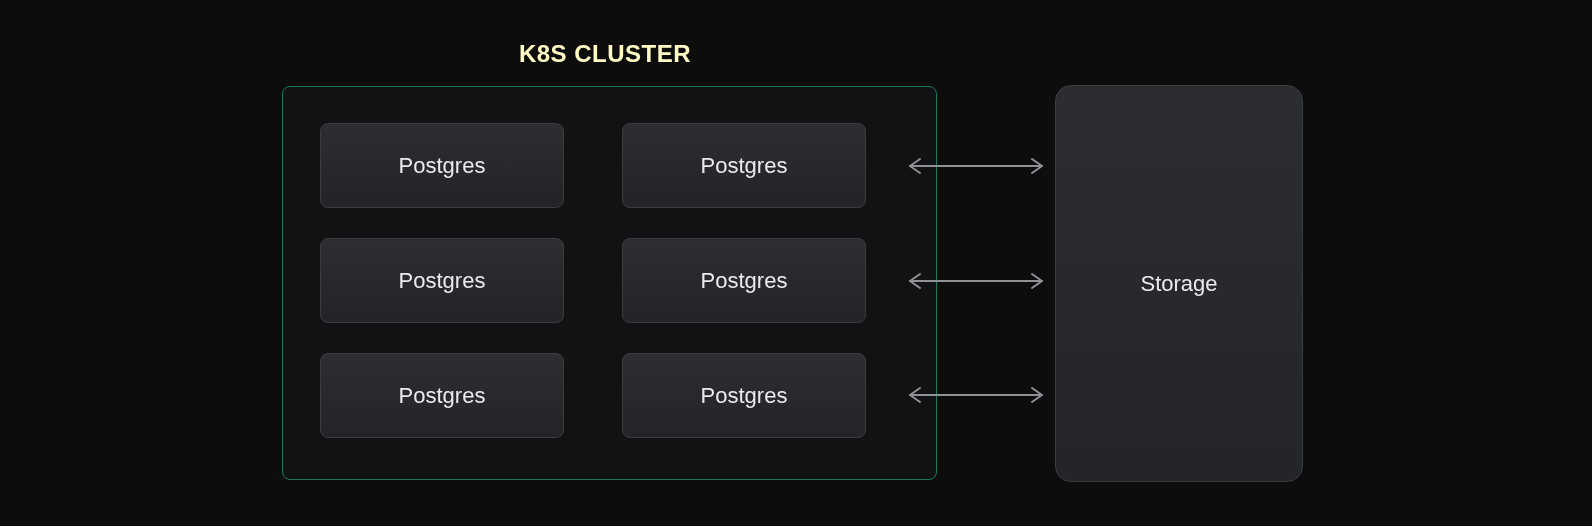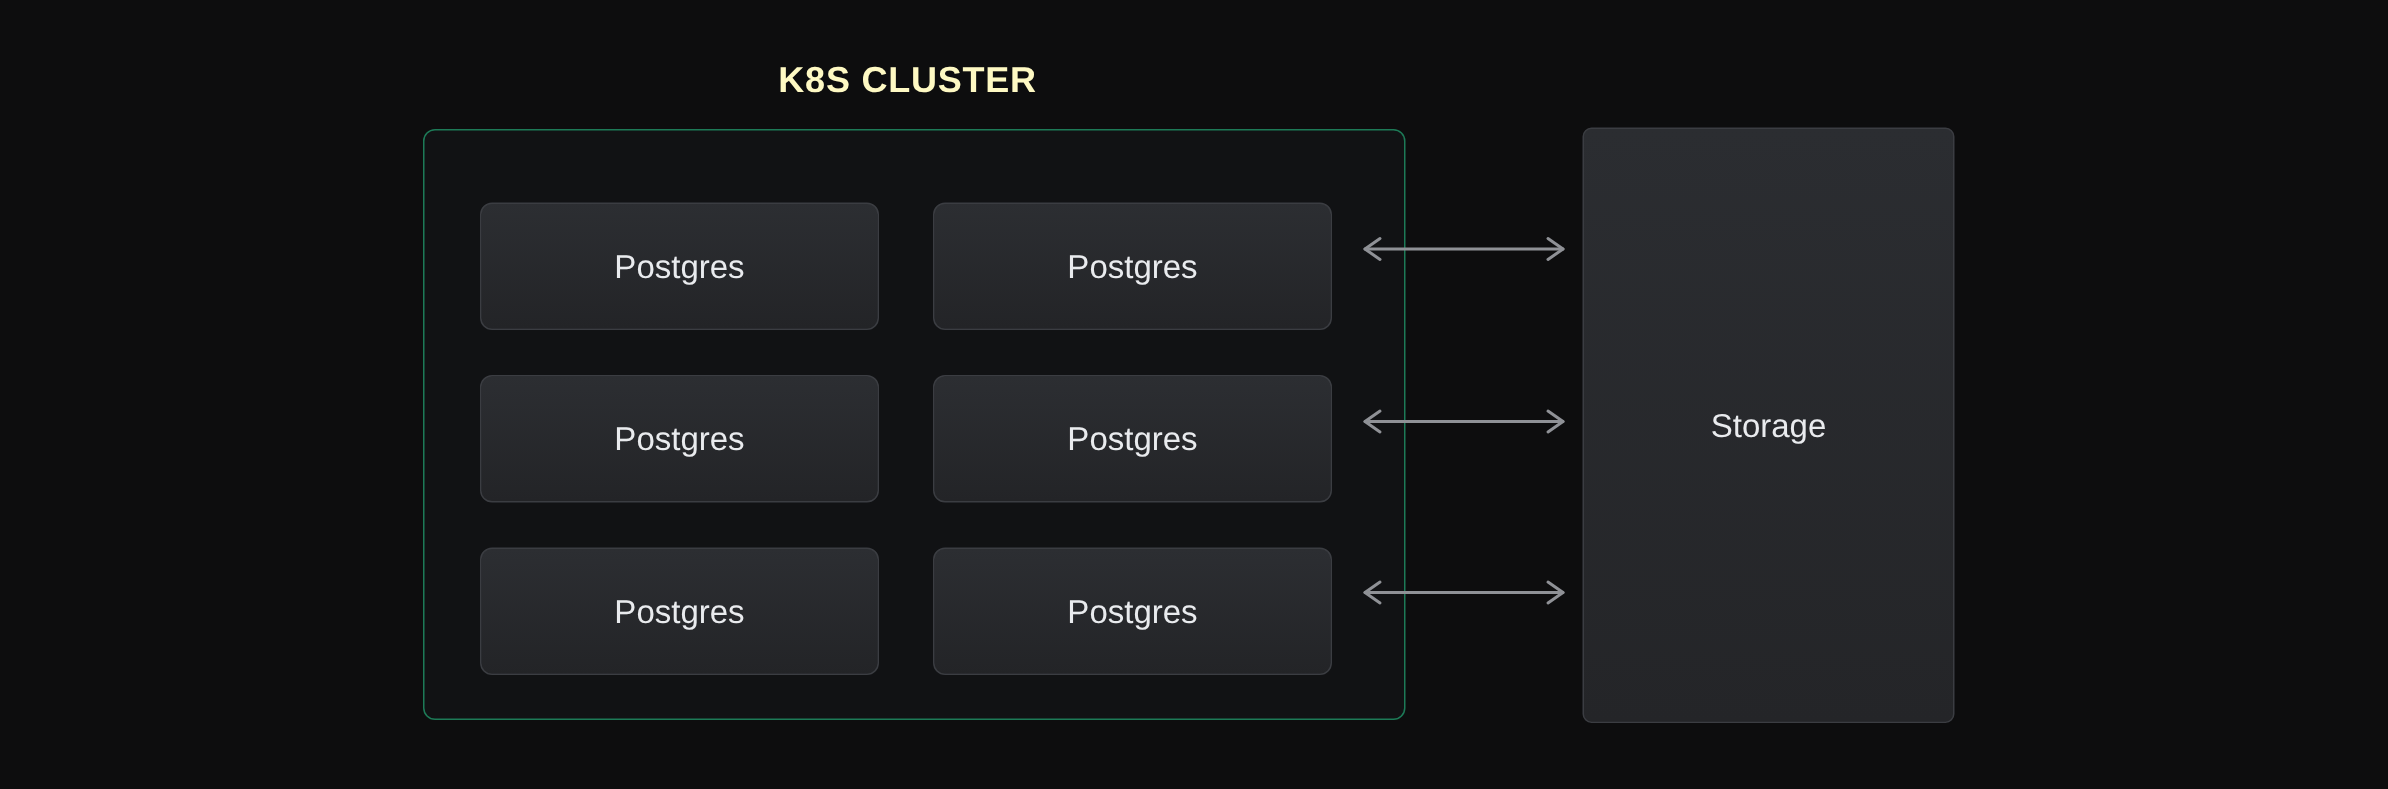--- a/index.html
+++ b/index.html
@@ -33,47 +33,46 @@
     top: 86px;
     width: 655px;
     height: 394px;
     box-sizing: border-box;
     border: 1px solid #1d7a57;
     border-radius: 8px;
     background: #111214;
   }
   .node {
     position: absolute;
-    width: 266px;
+    width: 244px;
     height: 85px;
     box-sizing: border-box;
     border: 1px solid #3b3d42;
     border-radius: 8px;
     background: linear-gradient(180deg, #2c2e32 0%, #232427 100%);
     color: #e9ebee;
     font-size: 22px;
     display: flex;
     align-items: center;
     justify-content: center;
-    margin-top: 12px;
   }
   .node.c1 { left: 320px; }
   .node.c2 { left: 622px; }
   .node.r1 { top: 123px; }
   .node.r2 { top: 238px; }
   .node.r3 { top: 353px; }
   .storage-box {
     position: absolute;
     left: 1055px;
     top: 85px;
     width: 248px;
     height: 397px;
     box-sizing: border-box;
     border: 1px solid #3b3d42;
-    border-radius: 6px;
+    border-radius: 16px;
     background: linear-gradient(180deg, #2b2d31 0%, #242528 100%);
     color: #e9ebee;
     font-size: 22px;
     display: flex;
     align-items: center;
     justify-content: center;
   }
   .arrow {
     position: absolute;
     left: 905px;

